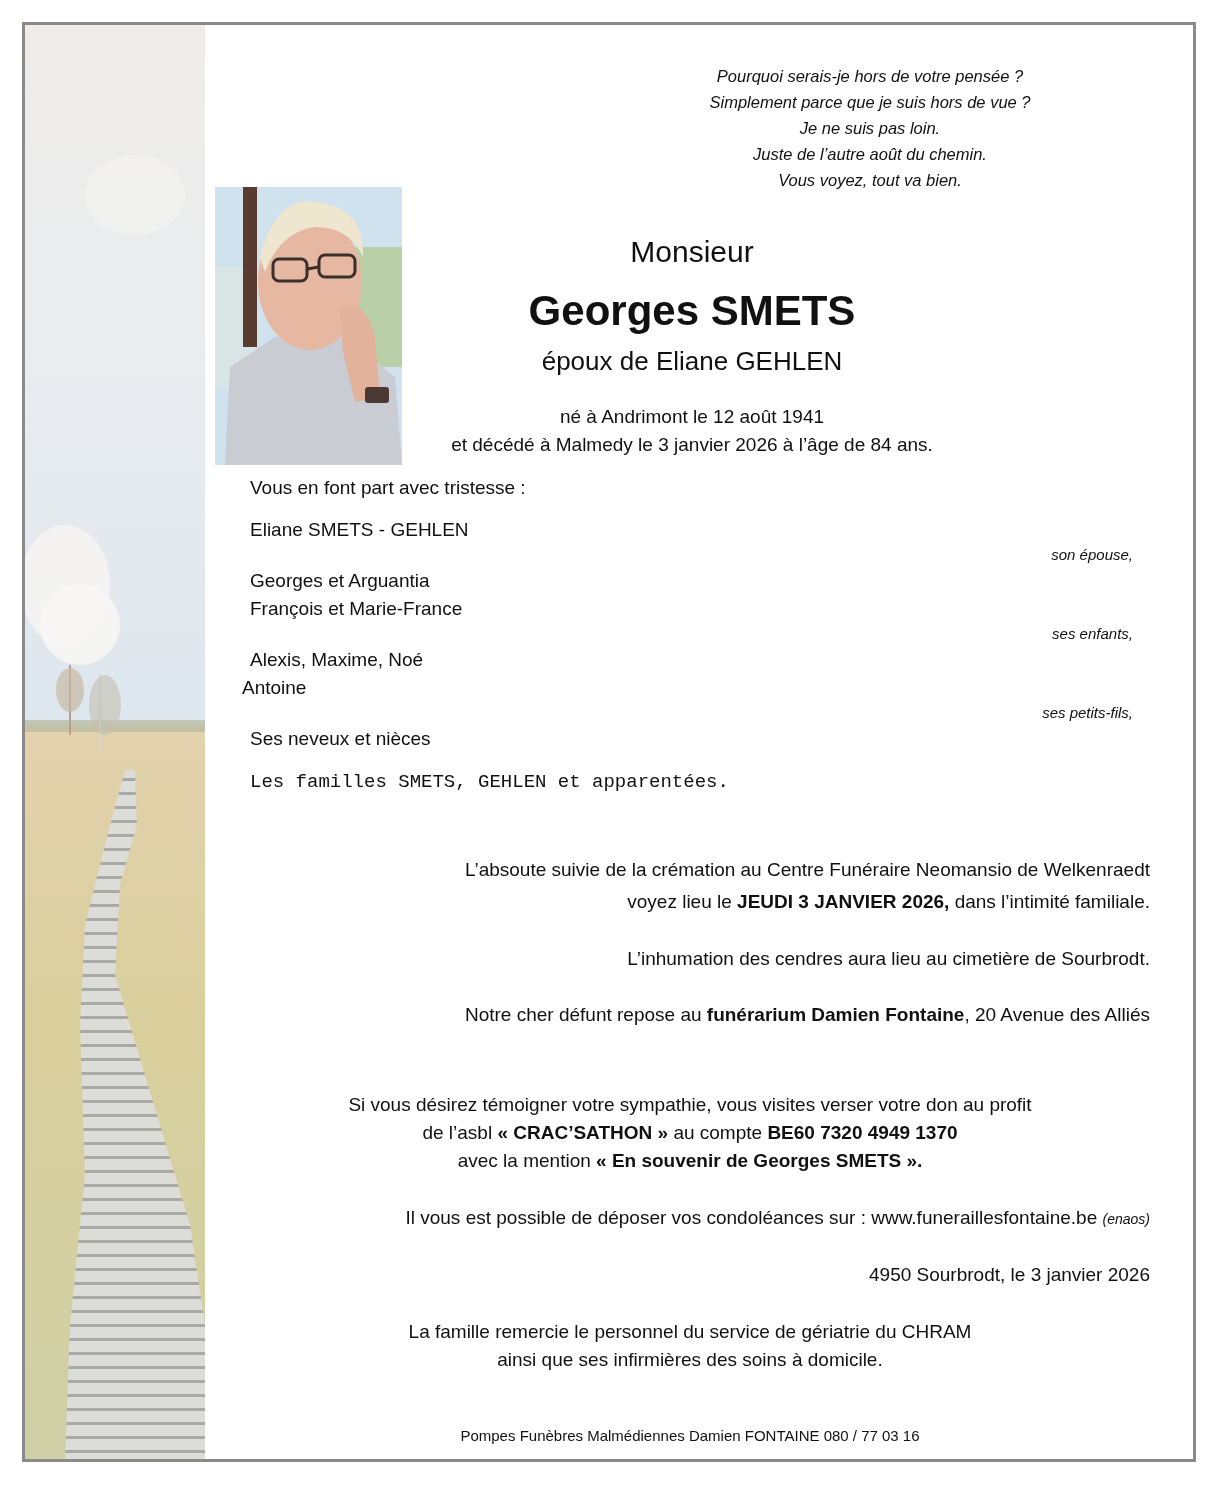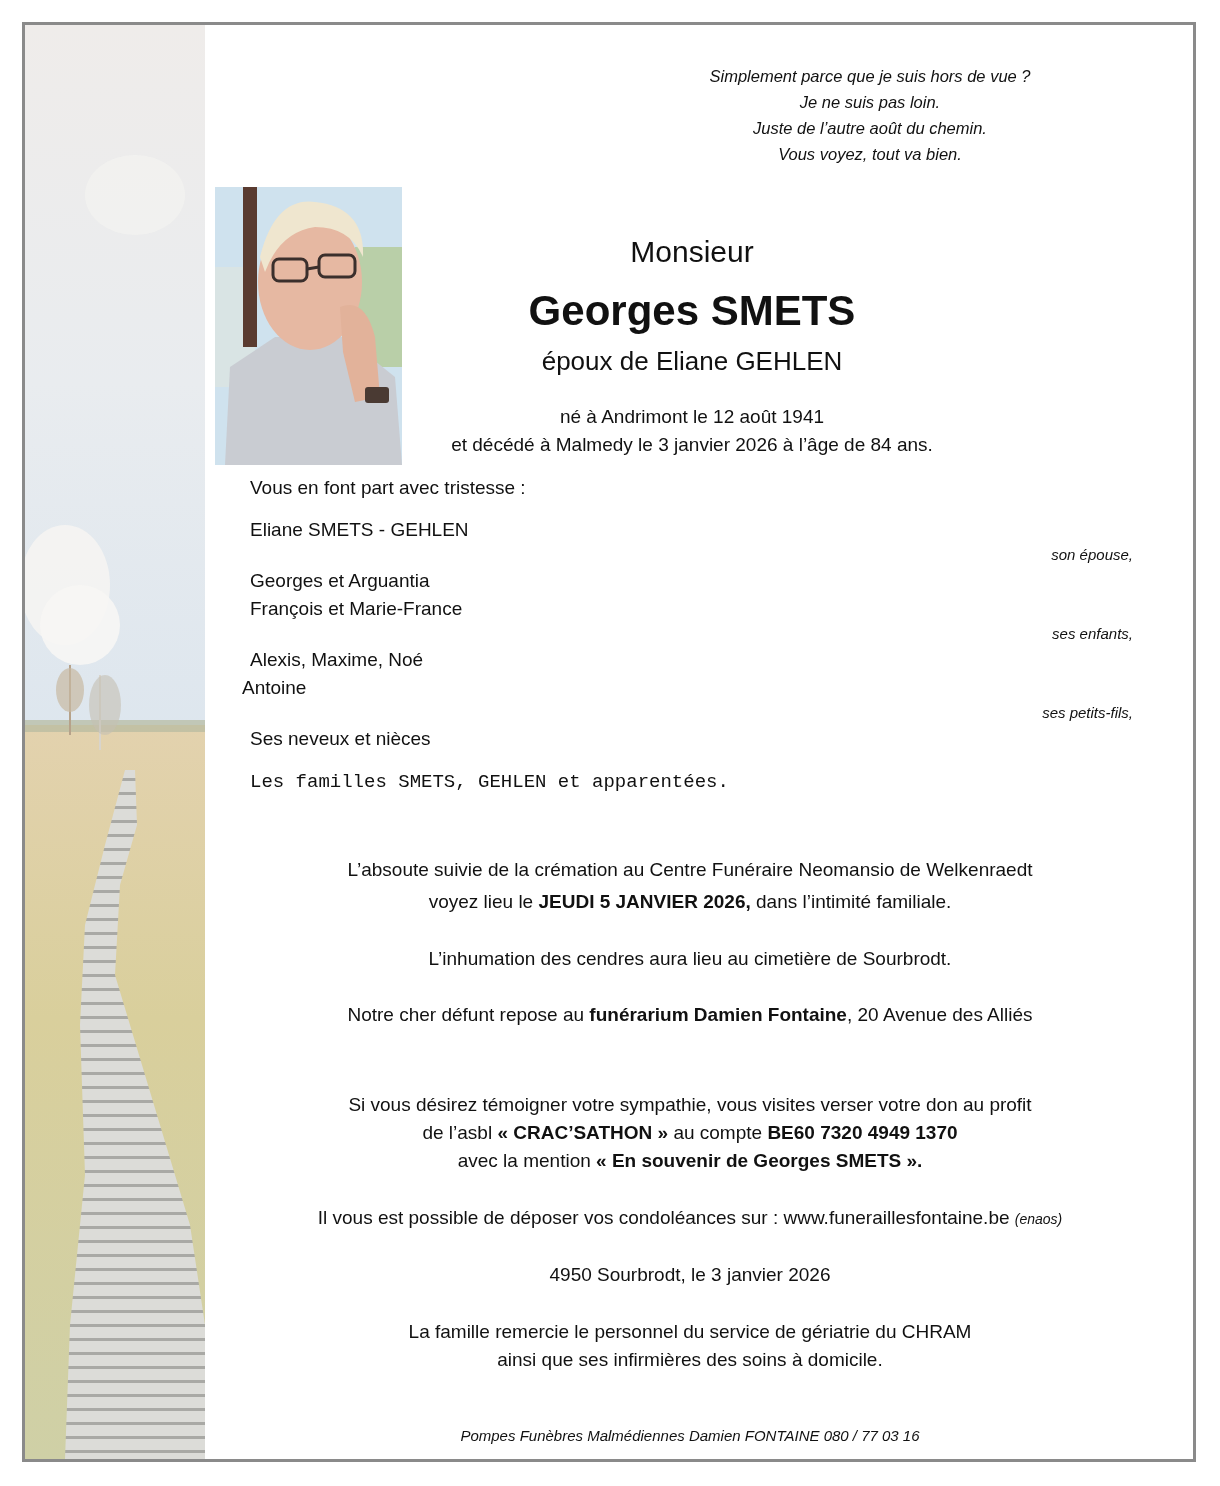--- a/index.html
+++ b/index.html
@@ -14,25 +14,25 @@
     .t { position: absolute; white-space: nowrap; }
     .poem { left: 620px; width: 500px; top: 63px; text-align: center; font-style: italic;
             font-size: 16.5px; line-height: 26px; }
     .poem div { height: 26px; }
     .title-mr { left: 492px; width: 400px; top: 235px; text-align: center; font-size: 30px; }
     .title-name { left: 442px; width: 500px; top: 287px; text-align: center; font-size: 42px; font-weight: bold; }
     .title-spouse { left: 442px; width: 500px; top: 346px; text-align: center; font-size: 26px; }
     .born { left: 392px; width: 600px; top: 403px; text-align: center; font-size: 19px; line-height: 28px; }
     .body19 { font-size: 19px; }
     .rel { right: 87px; font-style: italic; font-size: 15px; }
-    .para { left: 230px; width: 920px; text-align: center; font-size: 19px; line-height: 32px; }
+    .para { left: 230px; width: 920px; text-align: right; font-size: 19px; line-height: 32px; }
     .para2 { left: 230px; width: 920px; text-align: center; font-size: 19px; line-height: 28px; }
     b { font-weight: bold; }
     .enaos { font-style: italic; font-size: 14px; }
-    .footer { left: 330px; width: 720px; top: 1427px; text-align: center; font-style: italic; font-size: 15px; }
+    .footer { left: 330px; width: 720px; top: 1427px; text-align: center; font-size: 15px; }
   </style>
 </head>
 <body>
 
 <div class="page-frame"></div>
 
 <div class="landscape">
   <svg width="180" height="1434" viewBox="0 0 180 1434">
     <defs>
       <linearGradient id="sky" x1="0" y1="0" x2="0" y2="1">
@@ -75,20 +75,21 @@
     <path d="M45 70 Q60 10 100 15 Q150 20 148 70 Q135 40 100 40 Q65 45 50 85 Z" fill="#efe6cf"></path>
     <rect x="58" y="72" width="34" height="22" rx="6" fill="none" stroke="#3b2f2c" stroke-width="3"></rect>
     <rect x="104" y="68" width="36" height="22" rx="6" fill="none" stroke="#3b2f2c" stroke-width="3"></rect>
     <line x1="92" y1="82" x2="104" y2="80" stroke="#3b2f2c" stroke-width="3"></line>
     <path d="M125 120 Q150 110 160 150 L165 210 L140 215 L128 165 Z" fill="#e2b29a"></path>
     <rect x="150" y="200" width="24" height="16" rx="3" fill="#4a3a33"></rect>
   </svg>
 </div>
 
 <div class="t poem">
+  <div>Pourquoi serais-je hors de votre pensée ?</div>
   <div>Simplement parce que je suis hors de vue ?</div>
   <div>Je ne suis pas loin.</div>
   <div>Juste de l’autre août du chemin.</div>
   <div>Vous voyez, tout va bien.</div>
 </div>
 
 <div class="t title-mr">Monsieur</div>
 <div class="t title-name">Georges SMETS</div>
 <div class="t title-spouse">époux de Eliane GEHLEN</div>
 <div class="t born">
@@ -107,21 +108,21 @@
 
 <div class="t body19" style="left:250px; top:649px;">Alexis, Maxime, Noé</div>
 <div class="t body19" style="left:242px; top:677px;">Antoine</div>
 <div class="t rel" style="top:704px;">ses petits-fils,</div>
 
 <div class="t body19" style="left:250px; top:728px;">Ses neveux et nièces</div>
 <div class="t body19" style="left:250px; top:771px;font-family:Liberation Mono, monospace;">Les familles SMETS, GEHLEN et apparentées.</div>
 
 <div class="t para" style="top:854px;">
   <div>L’absoute suivie de la crémation au Centre Funéraire Neomansio de Welkenraedt</div>
-  <div><span>voyez lieu le </span><b>JEUDI 5 JANVIER 2026,</b><span> dans l’intimité familiale.</span></div>
+  <div><span>voyez lieu le </span><b>JEUDI 3 JANVIER 2026,</b><span> dans l’intimité familiale.</span></div>
 </div>
 
 <div class="t para" style="top:943px;">L’inhumation des cendres aura lieu au cimetière de Sourbrodt.</div>
 
 <div class="t para" style="top:999px;">
   <div><span>Notre cher défunt repose au </span><b>funérarium Damien Fontaine</b><span>, 20 Avenue des Alliés</span></div>
 </div>
 
 <div class="t para2" style="top:1091px;">
   <div>Si vous désirez témoigner votre sympathie, vous visites verser votre don au profit</div>

